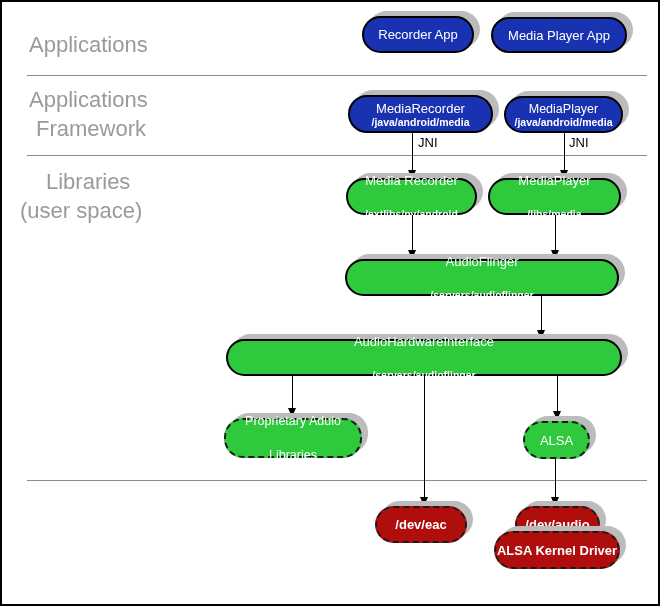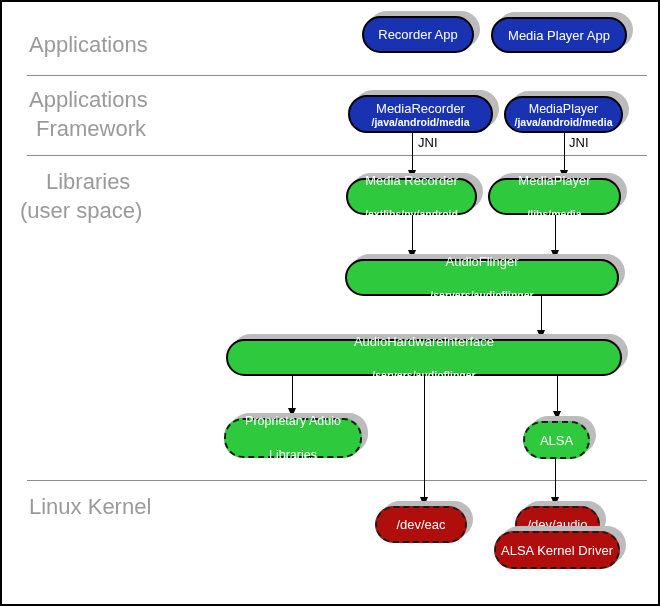--- a/index.html
+++ b/index.html
@@ -29,21 +29,21 @@
     border:2px solid #000;
     box-shadow:6px -5px 0 0 #bcbcbc;
     display:flex;flex-direction:column;
     align-items:center;justify-content:center;
     color:#fff;text-align:left;
     box-sizing:border-box;
   }
   .pill.dashed{border:2px dashed #1a1a1a;}
   .blue{background:#1832b2;}
   .green{background:#2ec93c;gap:20px;}
-  .red{background:#b00d0d;}
+  .red{background:#b00d0d;font-weight:bold;}
   .pill-main{font-size:13px;line-height:15px;}
   .pill-main.sm{font-size:12.5px;line-height:14px;}
   .pill-path{font-size:10.5px;line-height:12px;font-weight:bold;}
   .varrow{
     position:absolute;width:0;
     border-left:1px solid #000;
   }
   .varrow.head:after{
     content:"";
     position:absolute;
@@ -64,21 +64,20 @@
 
   <div class="divider" style="top:73px"></div>
   <div class="divider" style="top:153px"></div>
   <div class="divider" style="top:478px"></div>
 
   <div class="layer-label" style="left:27px;top:30px">Applications</div>
   <div class="layer-label" style="left:27px;top:85px">Applications</div>
   <div class="layer-label" style="left:34px;top:114px">Framework</div>
   <div class="layer-label" style="left:44px;top:167px">Libraries</div>
   <div class="layer-label" style="left:18px;top:196px">(user space)</div>
-  <div class="layer-label" style="left:27px;top:492px">Linux Kernel</div>
 
   <div class="pill blue" style="left:360px;top:14px;width:112px;height:37px">
     <span class="pill-main">Recorder App</span>
   </div>
   <div class="pill blue" style="left:489px;top:15px;width:136px;height:36px">
     <span class="pill-main">Media Player App</span>
   </div>
 
   <div class="pill blue" style="left:346px;top:93px;width:145px;height:38px">
     <span class="pill-main">MediaRecorder</span>

